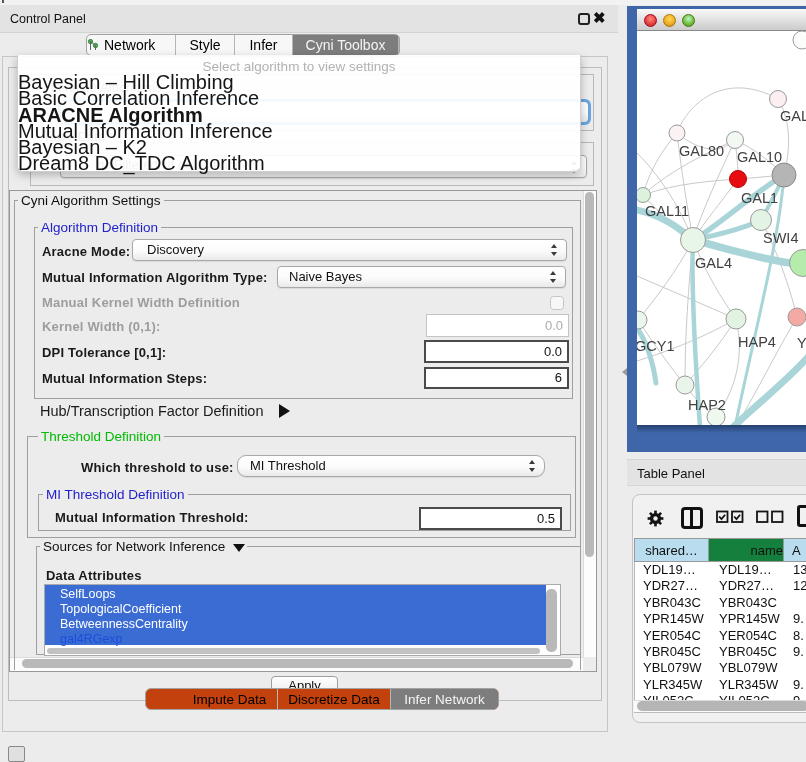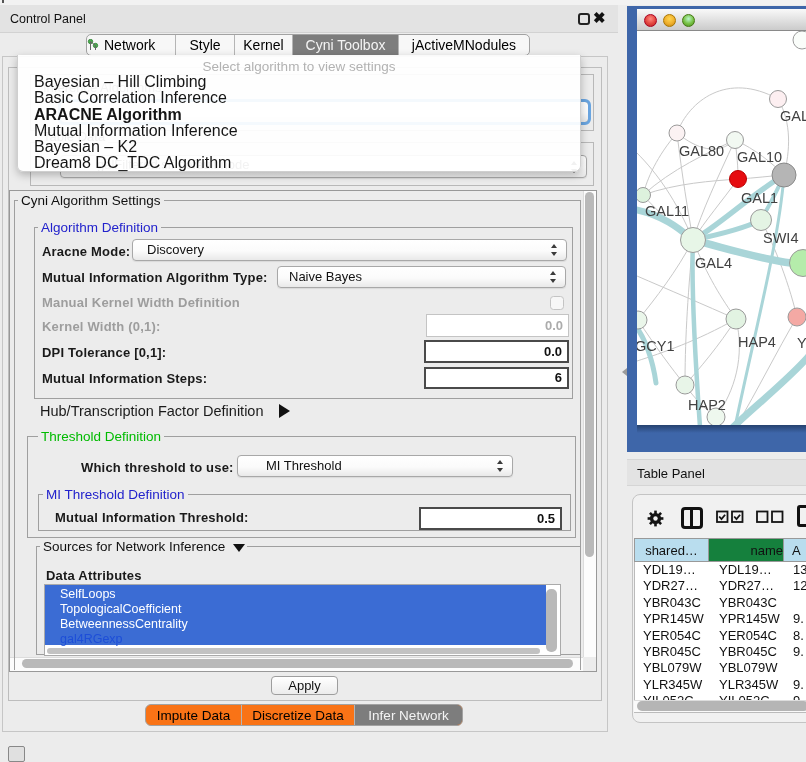--- a/index.html
+++ b/index.html
@@ -11,21 +11,21 @@
   .dis { color:#9d9d9d !important; }
   .combo {
     position:absolute; border:1px solid #a8a8a8; border-radius:4px;
     background:linear-gradient(#ffffff,#fbfbfb 55%,#e9e9e9);
     font-size:13px; color:#111; line-height:18px; padding-left:9px;
     box-shadow:0 1px 1px rgba(0,0,0,0.08);
   }
   .stepper { position:absolute; right:8px; top:50%; margin-top:-6px; width:7px; height:12px; }
   .stepper:before { content:""; position:absolute; left:0; top:0; border:3.5px solid transparent; border-top:none; border-bottom:4.5px solid #3a3a3a; }
   .stepper:after { content:""; position:absolute; left:0; bottom:0; border:3.5px solid transparent; border-bottom:none; border-top:4.5px solid #3a3a3a; }
-  .field { position:absolute; background:#fff; font-size:13px; text-align:right; padding-right:5px; color:#111;font-weight:bold; }
+  .field { position:absolute; background:#fff; font-size:13px; text-align:right; padding-right:5px; color:#111; }
   .group { position:absolute; border:1px solid #9f9f9f; }
   .gtitle { position:absolute; background:#ececec; padding:0 3px; font-size:13.5px; white-space:nowrap; }
 </style>
 </head>
 <body>
 
 <div class="abs" style="left:0;top:0;width:806px;height:5px;background:#f2f2f2;"></div>
 <div class="abs" style="left:2px;top:0;width:2px;height:3px;background:#555;"></div>
 
 <div class="abs" style="left:0;top:5px;width:618px;height:28px;background:#e3e3e3;border-bottom:1px solid #d2d2d2;"></div>
@@ -38,23 +38,22 @@
 <div class="abs" style="left:8px;top:67px;width:594px;height:634px;border:1px solid #bdbdbd;background:#ececec;"></div>
 
 <div id="toptabs" class="abs" style="left:86px;top:34px;height:22px;display:flex;border:1px solid #a2a2a2;border-radius:5px;overflow:hidden;background:#f7f7f7;font-size:14px;">
   <div style="width:89px;display:flex;align-items:center;justify-content:flex-start;border-right:1px solid #b5b5b5;">
     <svg width="13" height="13" viewBox="0 0 13 13" style="margin-right:4px;">
       <circle cx="3.5" cy="2.5" r="2.2" fill="#4caf50" stroke="#2e7d32" stroke-width="0.8"></circle>
       <circle cx="8.5" cy="6.5" r="2.2" fill="#4caf50" stroke="#2e7d32" stroke-width="0.8"></circle>
       <path d="M3.5 2.5 L8.5 6.5 M3.5 2.5 L3.5 11 M8.5 6.5 L8.5 11" stroke="#666" stroke-width="1" fill="none"></path>
     </svg>Network</div>
   <div style="width:59px;display:flex;align-items:center;justify-content:center;border-right:1px solid #b5b5b5;">Style</div>
-  <div style="width:58px;display:flex;align-items:center;justify-content:center;border-right:1px solid #b5b5b5;">Kernel</div>
+  <div style="width:58px;display:flex;align-items:center;justify-content:center;border-right:1px solid #b5b5b5;">Infer</div>
   <div style="width:106px;display:flex;align-items:center;justify-content:center;background:#7d7d7d;color:#f4f4f4;border-right:1px solid #b5b5b5;">Cyni Toolbox</div>
-  <div style="width:130px;display:flex;align-items:center;justify-content:center;">jActiveMNodules</div>
 </div>
 
 <div class="abs" style="left:30px;top:74px;width:564px;height:57px;border:1px solid #b8b8b8;"></div>
 <div class="abs lbl" style="left:40px;top:80px;background:#ececec;padding:0 3px;color:#555;">Inference Algorithms</div>
 <div class="combo" style="left:60px;top:101px;width:529px;height:22px;outline:3px solid #6aa5e0;outline-offset:-1px;"></div>
 <div class="abs" style="left:30px;top:142px;width:564px;height:44px;border:1px solid #b8b8b8;"></div>
 <div class="abs lbl" style="left:40px;top:129px;background:#ececec;padding:0 3px;color:#333;">Table Data</div>
 <div class="combo" style="left:60px;top:155px;width:527px;height:23px;line-height:17px;padding-left:36px;color:#444;">galFiltered.sif default node<span class="stepper"></span></div>
 
 <div class="abs" style="left:9px;top:190px;width:588px;height:482px;border:1px solid #989898;background:#ececec;"></div>
@@ -89,21 +88,21 @@
 <div class="abs blbl" style="left:42px;top:371px;">Mutual Information Steps:</div>
 <div class="field" style="left:424px;top:367px;width:145px;height:22px;border:2px solid #4a4a4a;line-height:18px;">6</div>
 
 <div class="abs" style="left:40px;top:403px;font-size:14.5px;color:#1a1a1a;white-space:nowrap;">Hub/Transcription Factor Definition</div>
 <div class="abs" style="left:279px;top:404px;width:0;height:0;border:7px solid transparent;border-left:11px solid #111;"></div>
 
 <div class="group" style="left:27px;top:436px;width:549px;height:102px;"></div>
 <div class="gtitle" style="left:38px;top:429px;color:#00bb00;">Threshold Definition</div>
 
 <div class="abs blbl" style="left:81px;top:460px;">Which threshold to use:</div>
-<div class="combo" style="left:237px;top:455px;width:276px;height:22px;line-height:20px;padding-left:28px;">MI Threshold<span class="stepper"></span></div>
+<div class="combo" style="left:237px;top:455px;width:308px;height:22px;line-height:20px;padding-left:12px;border-radius:9px;">MI Threshold<span class="stepper"></span></div>
 
 <div class="group" style="left:38px;top:494px;width:533px;height:37px;"></div>
 <div class="gtitle" style="left:43px;top:487px;color:#2222cc;">MI Threshold Definition</div>
 
 <div class="abs blbl" style="left:55px;top:510px;">Mutual Information Threshold:</div>
 <div class="field" style="left:419px;top:507px;width:143px;height:23px;border:2px solid #4a4a4a;line-height:19px;">0.5</div>
 
 <div class="group" style="left:36px;top:546px;width:545px;height:109px;"></div>
 <div class="gtitle" style="left:40px;top:539px;color:#111;font-size:13.5px;">Sources for Network Inference&nbsp;&nbsp;&nbsp;&nbsp;&nbsp;</div>
 <div class="abs" style="left:233px;top:544px;width:0;height:0;border:6.5px solid transparent;border-bottom:none;border-top:8px solid #111;"></div>
@@ -114,31 +113,31 @@
 <div class="abs" style="left:45px;top:585px;width:501px;height:60px;background:#3b6cd4;"></div>
 <div class="abs" style="left:60px;top:587px;font-size:12.5px;color:#fff;">SelfLoops</div>
 <div class="abs" style="left:60px;top:602px;font-size:12.5px;color:#fff;">TopologicalCoefficient</div>
 <div class="abs" style="left:60px;top:617px;font-size:12.5px;color:#fff;">BetweennessCentrality</div>
 <div class="abs" style="left:60px;top:632px;font-size:12.5px;color:#1d4ed8;">gal4RGexp</div>
 <div class="abs" style="left:546px;top:589px;width:11px;height:63px;background:#b9b9b9;border-radius:5px;"></div>
 <div class="abs" style="left:47px;top:648px;width:493px;height:6px;background:#c2c2c2;border-radius:3px;"></div>
 
 <div class="abs" style="left:271px;top:676px;width:67px;height:19px;border:1px solid #9e9e9e;border-radius:4px;background:linear-gradient(#ffffff,#ececec);text-align:center;font-size:13px;line-height:18px;color:#111;">Apply</div>
 
-<div class="abs" style="left:145px;top:704px;height:22px;display:flex;border:1px solid #a2a2a2;border-radius:6px;overflow:hidden;background:#f97316;font-size:13.5px;">
+<div class="abs" style="left:145px;top:688px;height:22px;display:flex;border:1px solid #a2a2a2;border-radius:6px;overflow:hidden;background:#c2410c;font-size:13.5px;padding-left:36px;">
   <div style="width:96px;display:flex;align-items:center;justify-content:center;border-right:1px solid #b5b5b5;">Impute Data</div>
   <div style="width:113px;display:flex;align-items:center;justify-content:center;border-right:1px solid #b5b5b5;">Discretize Data</div>
   <div style="width:107px;display:flex;align-items:center;justify-content:center;background:#7d7d7d;color:#f4f4f4;">Infer Network</div>
 </div>
 
 <div class="abs" style="left:8px;top:746px;width:17px;height:16px;border:1px solid #888;background:#e0e0e0;border-radius:2px;"></div>
 
 <div class="abs" style="left:17px;top:55px;width:564px;height:117px;background:rgba(255,255,255,0.93);border:1px solid #cfcfcf;border-top:none;border-radius:0 0 6px 6px;box-shadow:0 3px 8px rgba(0,0,0,0.25);"></div>
 <div class="abs" style="left:17px;top:59px;width:564px;text-align:center;font-size:13.5px;color:#b2b2b2;">Select algorithm to view settings</div>
-<div class="abs" style="left:18px;top:74px;font-size:16px;color:#151515;line-height:16.3px;white-space:nowrap;padding-left:16px;">
+<div class="abs" style="left:18px;top:74px;font-size:20px;color:#151515;line-height:16.3px;white-space:nowrap;">
 Bayesian – Hill Climbing<br>
 Basic Correlation Inference<br>
 <b>ARACNE Algorithm</b><br>
 Mutual Information Inference<br>
 Bayesian – K2<br>
 Dream8 DC_TDC Algorithm
 </div>
 
 <div class="abs" style="left:618px;top:368px;width:0;height:0;border:4px solid transparent;border-right:5px solid #9a9a9a;"></div>
 

